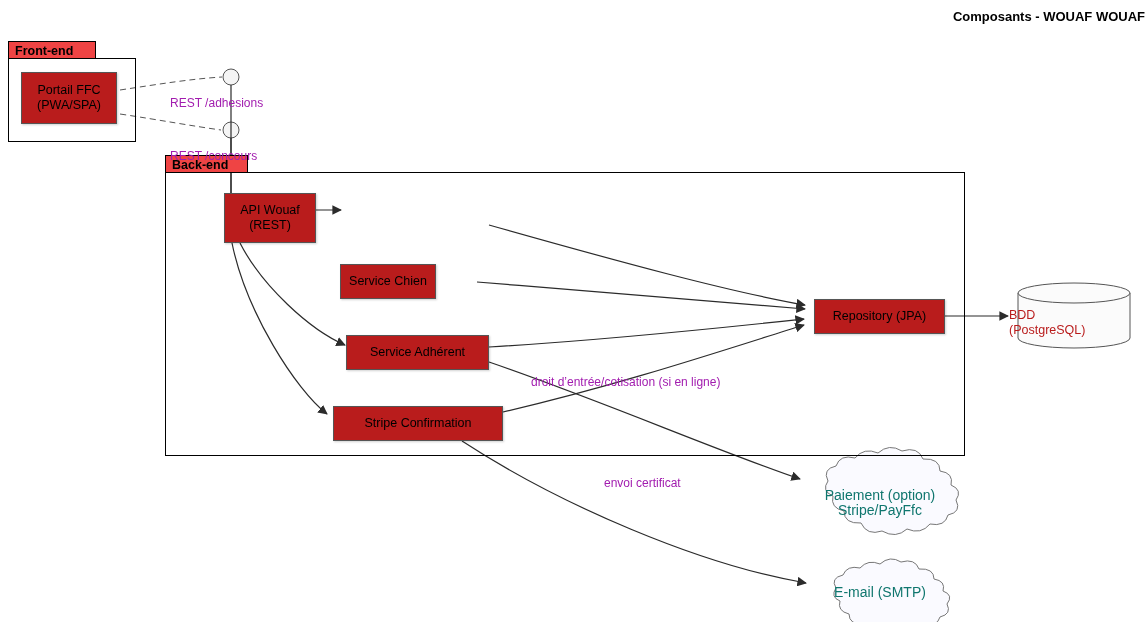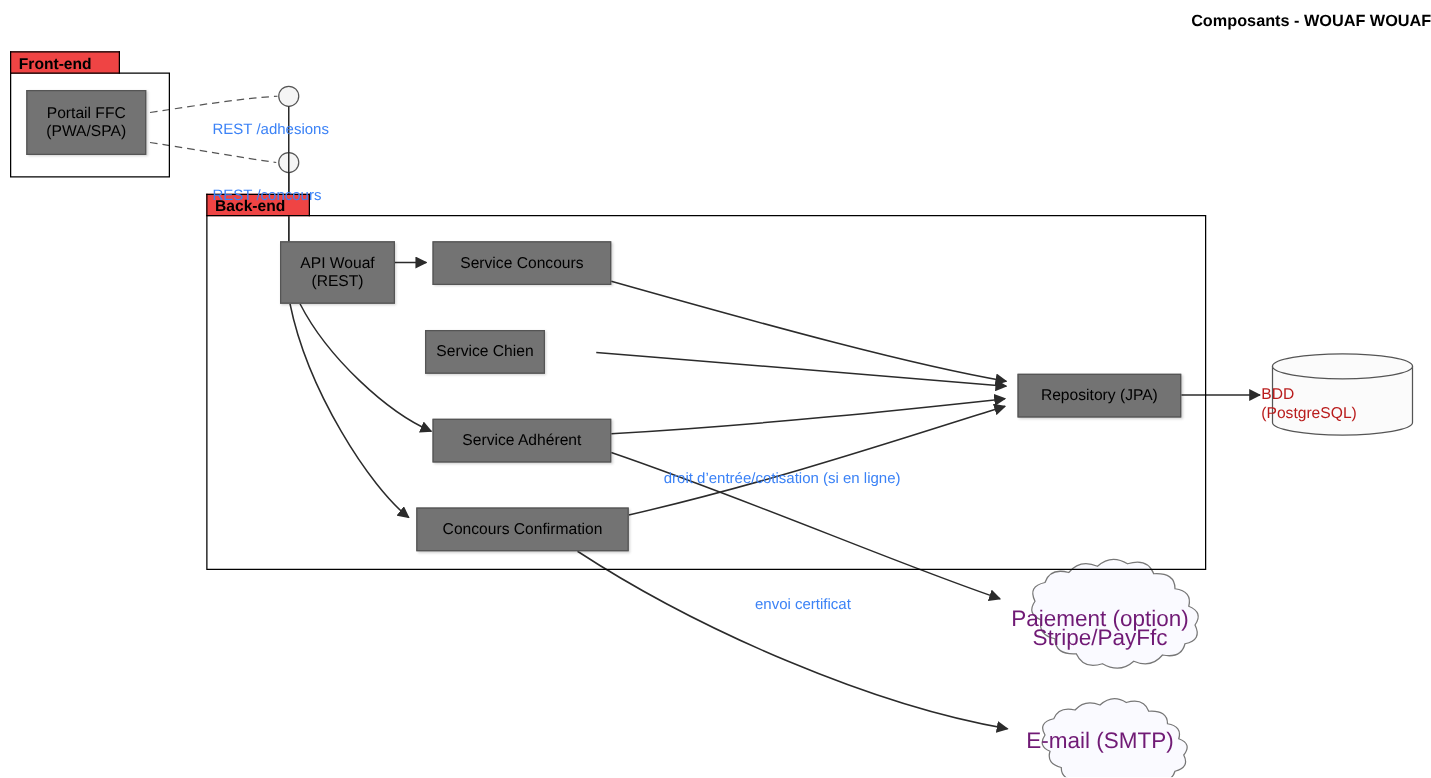--- a/index.html
+++ b/index.html
@@ -31,21 +31,21 @@
     width: 1145px;
     text-align: right;
     font-size: 13px;
     font-weight: bold;
     color: #000000;
   }
   .box {
     position: absolute;
     box-sizing: border-box;
     border: 1px solid #555555;
-    background: #737373;
+    background: #b91c1c;
     color: #000000;
     font-size: 12.5px;
     display: flex;
     flex-direction: column;
     align-items: center;
     justify-content: center;
     text-align: center;
     line-height: 15px;
     box-shadow: 1px 1px 2px rgba(0,0,0,0.18);
   }
@@ -64,27 +64,27 @@
     font-size: 12.5px;
     font-weight: bold;
     color: #000000;
     display: flex;
     align-items: center;
     padding-left: 6px;
   }
   .edge-label {
     position: absolute;
     font-size: 12px;
-    color: #3b82f6;
+    color: #a21caf;
     white-space: nowrap;
   }
   .cloud-label {
     position: absolute;
-    font-size: 18px;
-    color: #701a75;
+    font-size: 14px;
+    color: #0f766e;
     text-align: center;
     line-height: 15px;
     white-space: pre-line;
     width: 160px;
   }
   .db-label {
     position: absolute;
     font-size: 12.5px;
     color: #b91c1c;
     text-align: left;
@@ -150,27 +150,26 @@
 
   <div class="box" style="left:21px; top:72px; width:96px; height:52px; white-space:pre-line;">Portail FFC
 (PWA/SPA)</div>
 
   <div class="pkg-tab" style="left:165px; top:155px; width:83px; height:18px;">Back-end</div>
   <div class="pkg" style="left:165px; top:172px; width:800px; height:284px;"></div>
 
   <div class="box" style="left:181px; top:193px; width:92px; height:50px; white-space:pre-line;margin-left:43px;">API Wouaf
 (REST)</div>
 
-  <div class="box" style="left:346px; top:193px; width:143px; height:35px;">Service Concours</div>
 
   <div class="box" style="left:340px; top:264px; width:96px; height:35px;">Service Chien</div>
 
   <div class="box" style="left:346px; top:335px; width:143px; height:35px;">Service Adhérent</div>
 
-  <div class="box" style="left:333px; top:406px; width:170px; height:35px;">Concours Confirmation</div>
+  <div class="box" style="left:333px; top:406px; width:170px; height:35px;">Stripe Confirmation</div>
 
   <div class="box" style="left:814px; top:299px; width:131px; height:35px;">Repository (JPA)</div>
 
   <div class="db-label" style="left:1009px; top:308px;">BDD
 (PostgreSQL)</div>
 
   <div class="cloud-label" style="left:800px; top:488px;">Paiement (option)
 Stripe/PayFfc</div>
   <div class="cloud-label" style="left:800px; top:585px;">E-mail (SMTP)</div>
 

